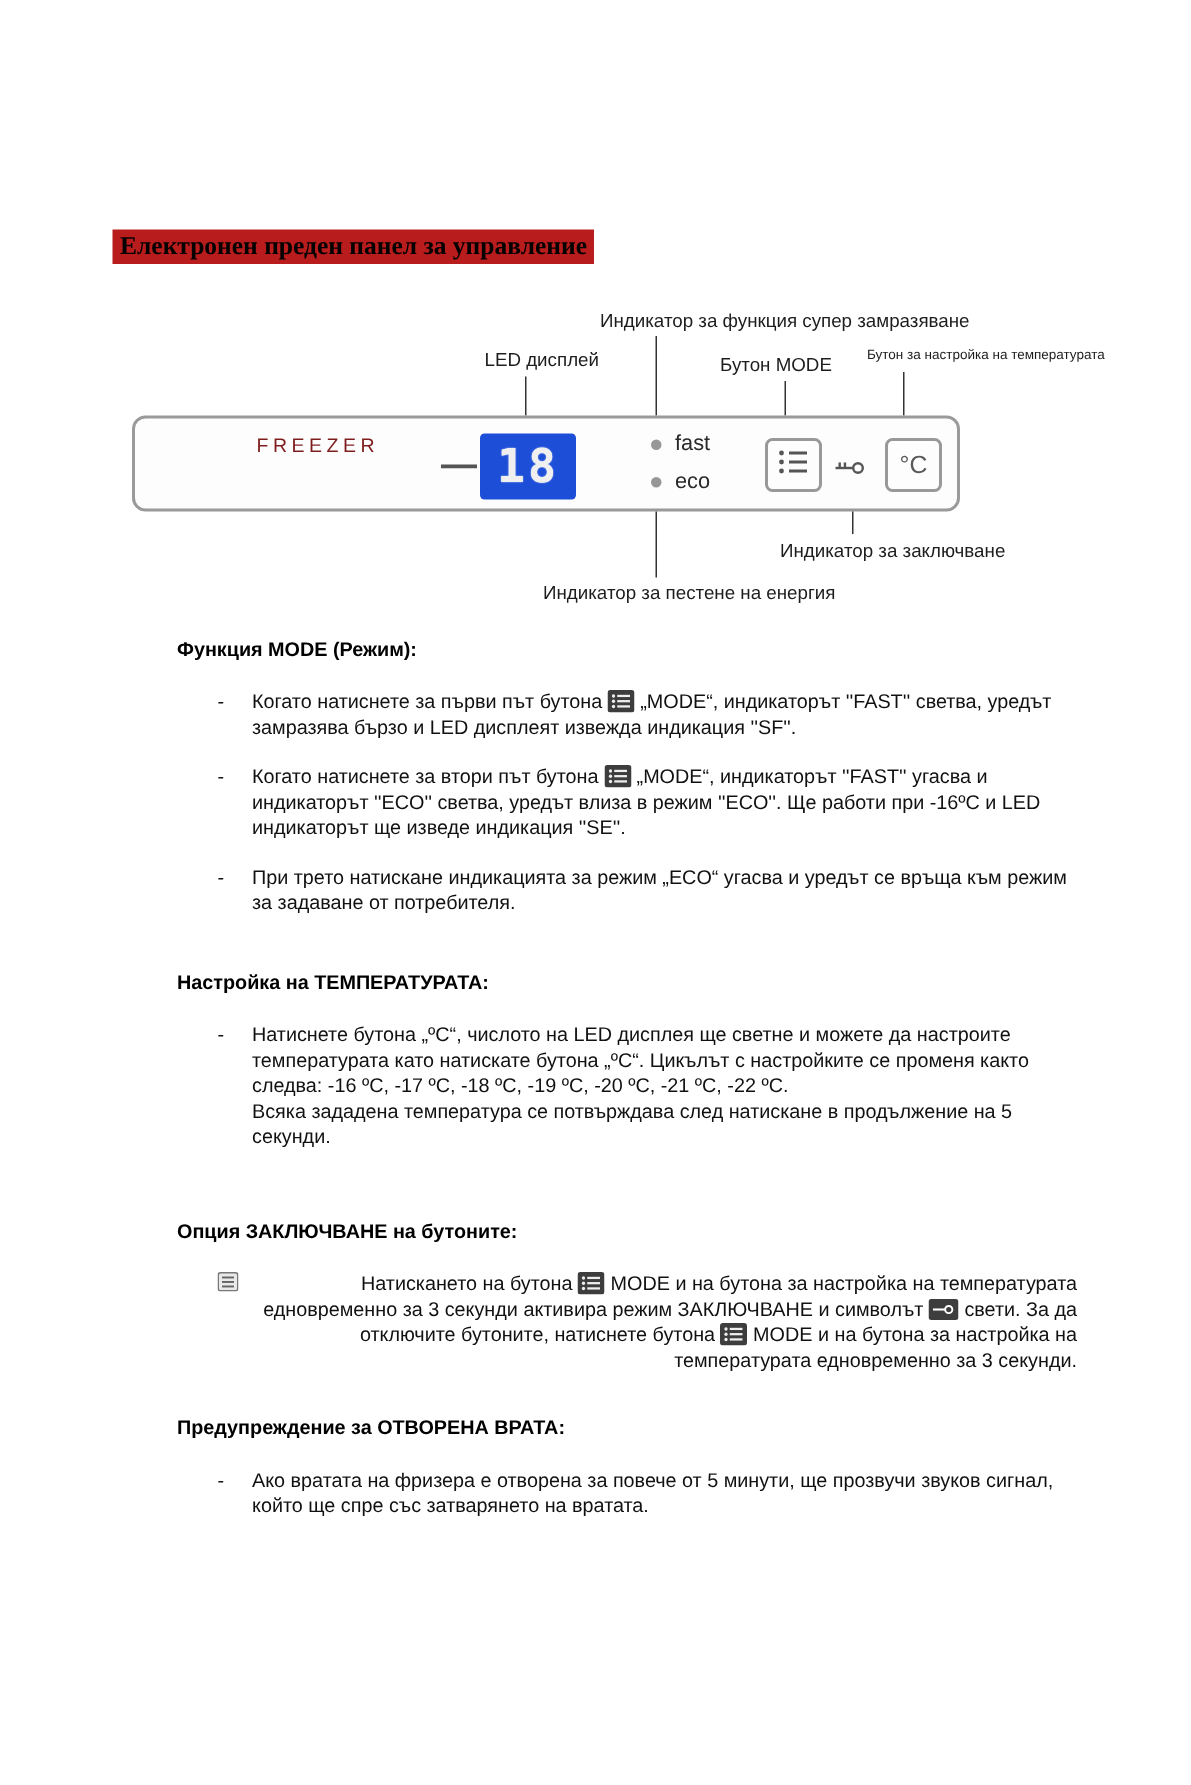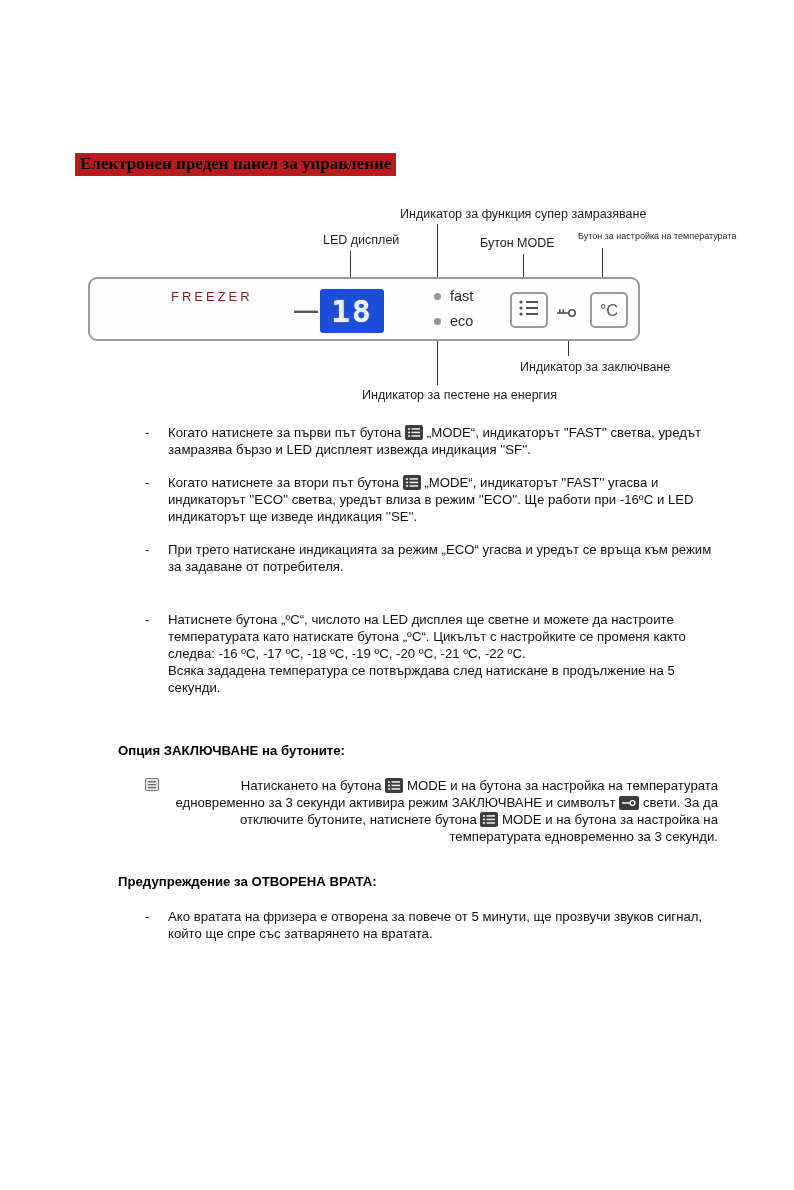--- a/index.html
+++ b/index.html
@@ -126,20 +126,21 @@
 
   <div class="vline" style="left:568px; top:341px; height:15px;"></div>
   <div class="callout" style="left:520px; top:360px;">Индикатор за заключване</div>
 
   <div class="vline" style="left:437px; top:341px; height:44px;"></div>
   <div class="callout" style="left:362px; top:388px;">Индикатор за пестене на енергия</div>
 
   <div class="content">
 
     <section class="sec mode">
+      <div class="sec-heading">Функция MODE (Режим):</div>
       <div class="item">
         <span class="dash">-</span>
         <p><span>Когато натиснете за първи път бутона</span>
           <span class="icon-inline"><svg width="18" height="15" viewBox="0 0 18 15">
                 <rect width="18" height="15" rx="2" fill="#3d3d3d"></rect>
                 <circle cx="4" cy="4" r="1.1" fill="#eee"></circle>
                 <rect x="6.5" y="3.2" width="8.5" height="1.5" fill="#eee"></rect>
                 <circle cx="4" cy="7.5" r="1.1" fill="#eee"></circle>
                 <rect x="6.5" y="6.7" width="8.5" height="1.5" fill="#eee"></rect>
                 <circle cx="4" cy="11" r="1.1" fill="#eee"></circle>
@@ -161,20 +162,21 @@
               </svg></span>
           <span>„MODE“, индикаторът ''FAST'' угасва и индикаторът ''ECO'' светва, уредът влиза в режим ''ECO''. Ще работи при -16ºC и LED индикаторът ще изведе индикация ''SE''.</span></p>
       </div>
       <div class="item">
         <span class="dash">-</span>
         <p>При трето натискане индикацията за режим „ECO“ угасва и уредът се връща към режим за задаване от потребителя.</p>
       </div>
     </section>
 
     <section class="sec temperature">
+      <div class="sec-heading">Настройка на ТЕМПЕРАТУРАТА:</div>
       <div class="item">
         <span class="dash">-</span>
         <p><span>Натиснете бутона „ºC“, числото на LED дисплея ще светне и можете да настроите температурата като натискате бутона „ºC“. Цикълът с настройките се променя както следва: -16 ºC, -17 ºC, -18 ºC, -19 ºC, -20 ºC, -21 ºC, -22 ºC.</span><br>
           <span>Всяка зададена температура се потвърждава след натискане в продължение на 5 секунди.</span></p>
       </div>
     </section>
 
     <section class="sec lock">
       <div class="sec-heading">Опция ЗАКЛЮЧВАНЕ на бутоните:</div>
       <div class="item">

